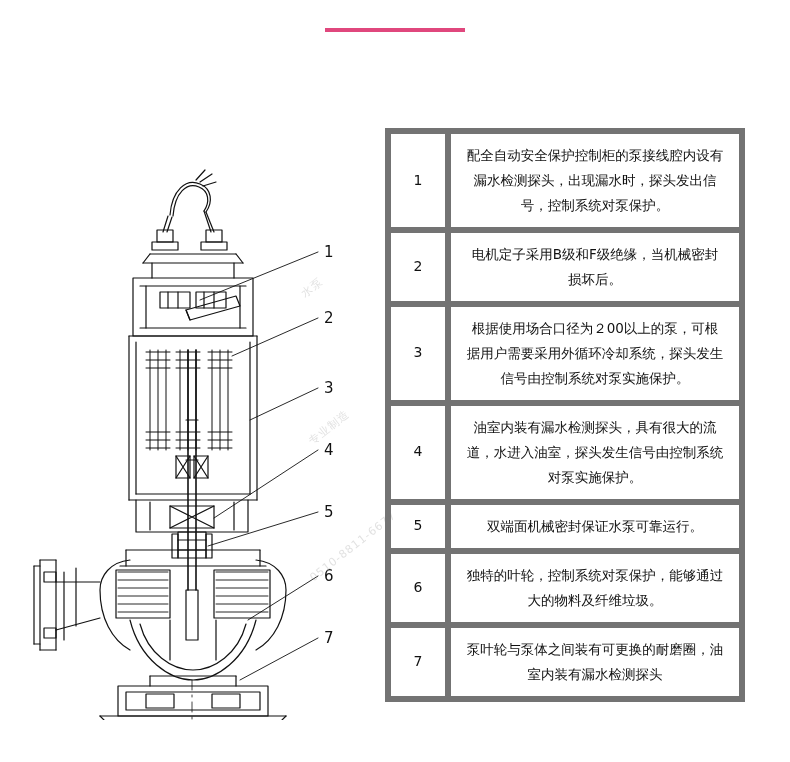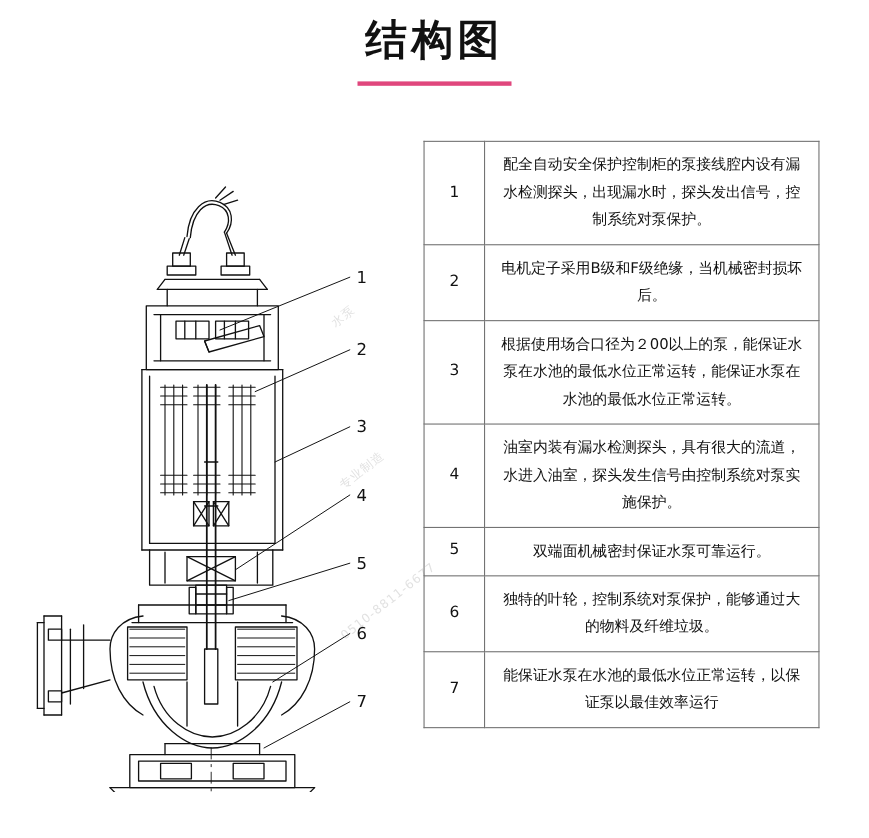--- a/index.html
+++ b/index.html
@@ -53,21 +53,21 @@
   
   .spec-table {
     position: absolute;
     left: 385px;
     top: 8px;
     width: 360px;
     border-collapse: collapse;
     table-layout: fixed;
   }
   .spec-table td {
-    border: 1px solid #737373;
+    border: 6px solid #737373;
     vertical-align: middle;
     font-size: 13.5px;
     line-height: 1.85;
     color: #111111;
   }
   .spec-table td.num {
     width: 52px;
     text-align: center;
     font-size: 14px;
   }
@@ -87,21 +87,20 @@
     pointer-events: none;
   }
   .wm1 { left: 300px; top: 160px; }
   .wm2 { left: 305px; top: 300px; }
   .wm3 { left: 300px; top: 420px; }
 </style>
 </head>
 <body>
 
 <div class="page-title">
-  <span>结构图</span>
   <div class="title-underline"></div>
 </div>
 
 <div class="content">
 
   <div class="drawing">
     <svg width="385" height="600" viewBox="0 0 385 600" xmlns="http://www.w3.org/2000/svg">
       <g fill="none" stroke="#111111" stroke-width="1.2" stroke-linejoin="round" stroke-linecap="round">
 
         <path d="M170 95 C 172 70, 186 58, 200 64 C 212 69, 213 82, 206 92"></path>
@@ -250,34 +249,34 @@
       <tr>
         <td class="num">1</td>
         <td class="desc">配全自动安全保护控制柜的泵接线腔内设有漏水检测探头，出现漏水时，探头发出信号，控制系统对泵保护。</td>
       </tr>
       <tr>
         <td class="num">2</td>
         <td class="desc">电机定子采用B级和F级绝缘，当机械密封损坏后。</td>
       </tr>
       <tr>
         <td class="num">3</td>
-        <td class="desc">根据使用场合口径为２00以上的泵，能保证水泵在水池的最低水位正常运转，能保证水泵在水池的最低水位正常运转。</td>
+        <td class="desc">根据使用场合口径为２00以上的泵，可根据用户需要采用外循环冷却系统，探头发生信号由控制系统对泵实施保护。</td>
       </tr>
       <tr>
         <td class="num">4</td>
         <td class="desc">油室内装有漏水检测探头，具有很大的流道，水进入油室，探头发生信号由控制系统对泵实施保护。</td>
       </tr>
       <tr>
         <td class="num">5</td>
         <td class="desc">双端面机械密封保证水泵可靠运行。</td>
       </tr>
       <tr>
         <td class="num">6</td>
         <td class="desc">独特的叶轮，控制系统对泵保护，能够通过大的物料及纤维垃圾。</td>
       </tr>
       <tr>
         <td class="num">7</td>
-        <td class="desc">能保证水泵在水池的最低水位正常运转，以保证泵以最佳效率运行</td>
+        <td class="desc">泵叶轮与泵体之间装有可更换的耐磨圈，油室内装有漏水检测探头</td>
       </tr>
     </tbody>
   </table>
 
 </div>
 
 </body></html>

